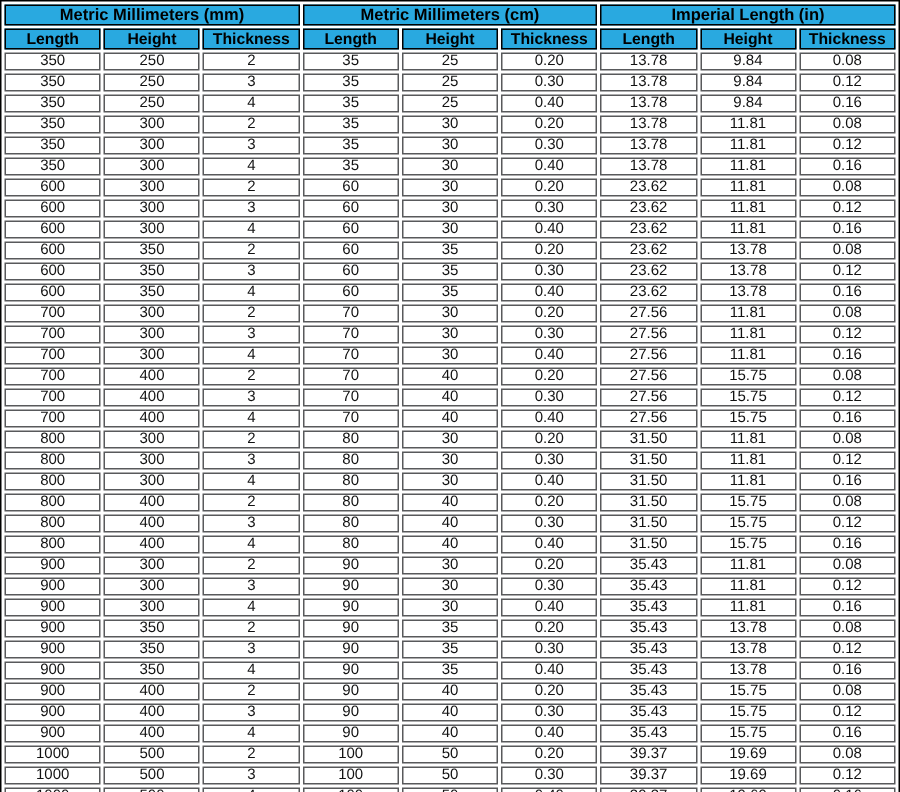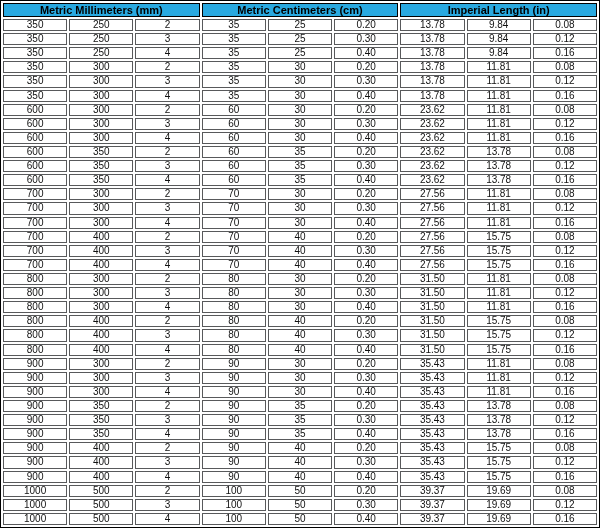--- a/index.html
+++ b/index.html
@@ -53,22 +53,33 @@
     font-size: 10px;
   }
 </style>
 </head>
 <body>
 
 <table class="conv">
   <thead>
     <tr class="group-headers">
         <th colspan="3">Metric Millimeters (mm)</th>
-        <th colspan="3">Metric Centimeters (cm)</th>
+        <th colspan="3">Metric Millimeters (cm)</th>
         <th colspan="3">Imperial Length (in)</th>
+      </tr>
+    <tr class="col-headers">
+        <th>Length</th>
+        <th>Height</th>
+        <th>Thickness</th>
+        <th>Length</th>
+        <th>Height</th>
+        <th>Thickness</th>
+        <th>Length</th>
+        <th>Height</th>
+        <th>Thickness</th>
       </tr>
   </thead>
   <tbody>
       <tr>
         <td>350</td>
         <td>250</td>
         <td>2</td>
         <td>35</td>
         <td>25</td>
         <td>0.20</td>

